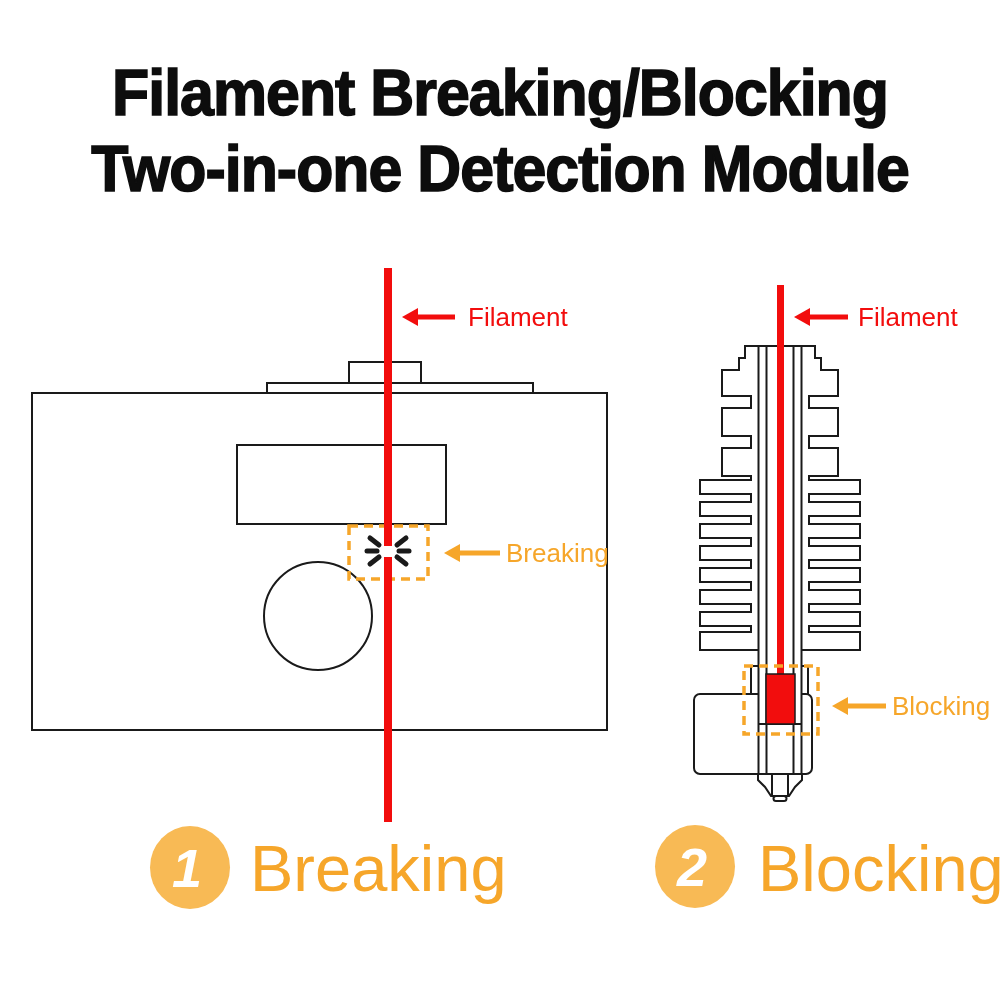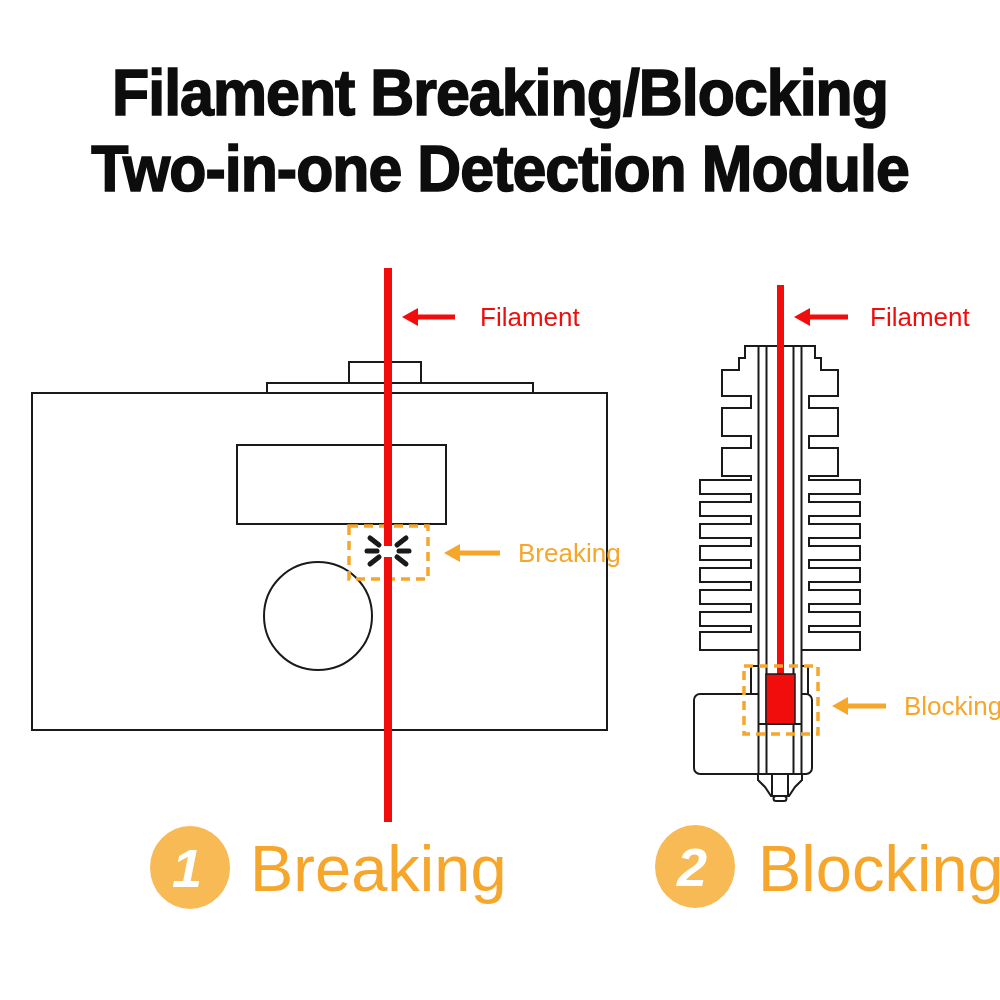--- a/index.html
+++ b/index.html
@@ -7,21 +7,21 @@
     position:relative;width:1000px;height:1000px;background:#ffffff;overflow:hidden;
     font-family:"Liberation Sans",sans-serif;
   }
   .title{
     position:absolute;left:0;top:55px;width:1000px;text-align:center;
     font-weight:700;font-size:64px;line-height:76px;color:#0d0d0d;
     letter-spacing:-1px;transform:scaleX(0.95);transform-origin:500px 0;
     -webkit-text-stroke:1.6px #0d0d0d;
   }
   .small-label{
-    position:absolute;font-size:26px;line-height:30px;white-space:nowrap;margin-left:12px;
+    position:absolute;font-size:26px;line-height:30px;white-space:nowrap;
   }
   .red-text{color:var(--red);}
   .orange-text{color:var(--orange);}
   .diagram-svg{position:absolute;left:0;top:0;}
   .legend-badge{
     position:absolute;width:80px;height:83px;border-radius:50%;
     background:var(--badge);display:flex;align-items:center;justify-content:center;
   }
   .legend-badge span{
     color:#ffffff;font-size:54px;font-weight:700;font-style:italic;

